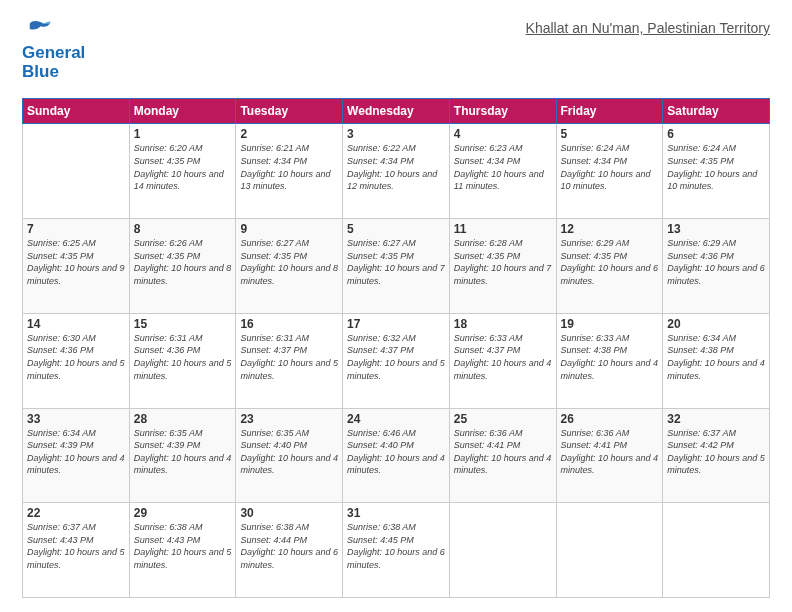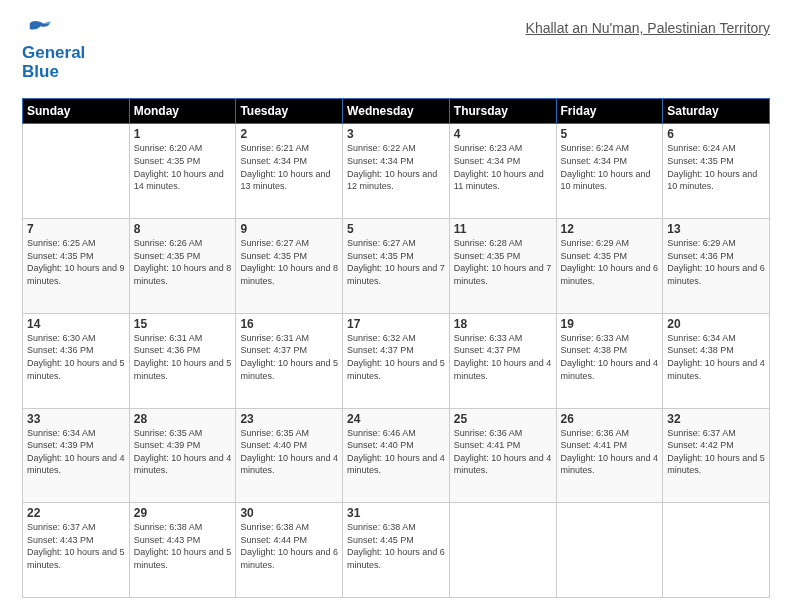--- a/index.html
+++ b/index.html
@@ -58,21 +58,21 @@
       margin-top: 2px;
       text-decoration: underline;
     }
     .calendar {
       flex: 1;
       border-collapse: collapse;
       width: 100%;
       table-layout: fixed;
     }
     .calendar th {
-      background-color: #000000;
+      background-color: #be185d;
       color: #fff;
       font-size: 12px;
       font-weight: bold;
       padding: 5px 4px;
       text-align: left;
       border: 1px solid #2a6db5;
     }
     .calendar td {
       border: 1px solid #ccc;
       vertical-align: top;
@@ -85,20 +85,21 @@
       font-size: 12px;
       font-weight: bold;
       color: #333;
       display: block;
       margin-bottom: 1px;
     }
     .day-info {
       font-size: 9px;
       color: #444;
       line-height: 1.4;
+      font-style: italic;
     }
     .empty {
       background: #fff;
     }
     tr:nth-child(even) td {
       background-color: #f9f9f9;
     }
     tr:nth-child(odd) td {
       background-color: #fff;
     }

